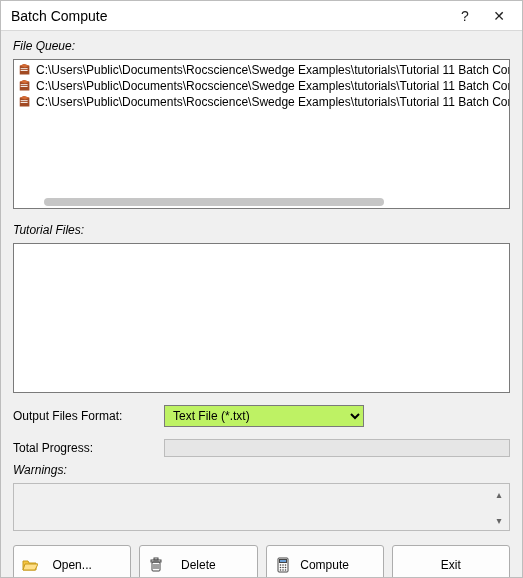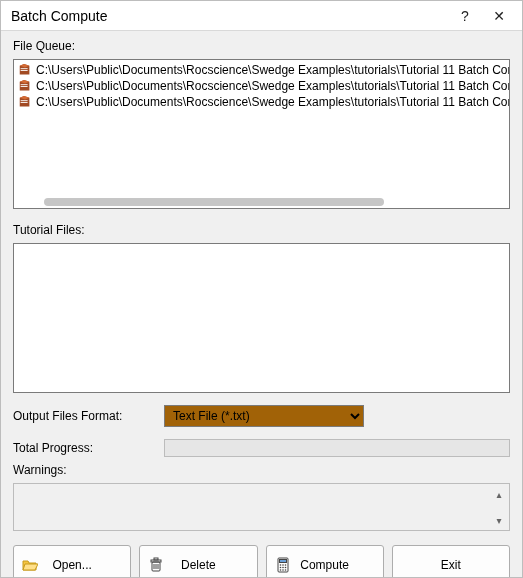--- a/index.html
+++ b/index.html
@@ -27,21 +27,21 @@
     display: flex; align-items: center; justify-content: center;
     font-size: 14px; color: #222;
     cursor: pointer;
   }
   .content {
     padding: 8px 12px 12px 12px;
     display: flex;
     flex-direction: column;
     gap: 6px;
   }
-  .section-label { color: #000; }
+  .section-label { color: #000; font-style: italic; }
   .listbox {
     background: #fff;
     border: 1px solid #7a7a7a;
     height: 150px;
     overflow: hidden;
     position: relative;
     padding: 2px 0;
   }
   .listbox-inner { white-space: nowrap; }
   .row {
@@ -74,21 +74,21 @@
     align-items: center;
     gap: 6px;
     margin-top: 6px;
   }
   .form-row .lbl { width: 145px; }
   select.combo {
     width: 200px;
     height: 22px;
     font-family: inherit;
     font-size: 12px;
-    background: #a16207;
+    background: #bef264;
     border: 1px solid #7a7a7a;
     padding: 1px 4px;
   }
   .progress-outer {
     flex: 1;
     height: 18px;
     background: #e6e6e6;
     border: 1px solid #bcbcbc;
   }
   .warnings-box {

